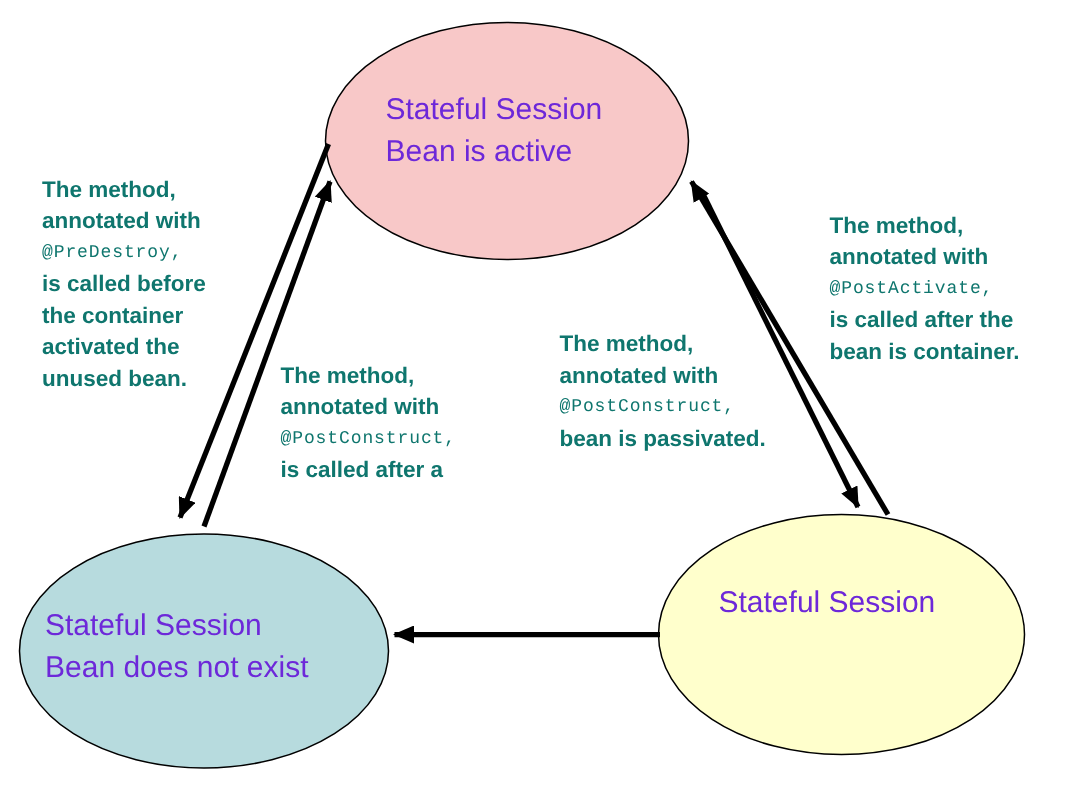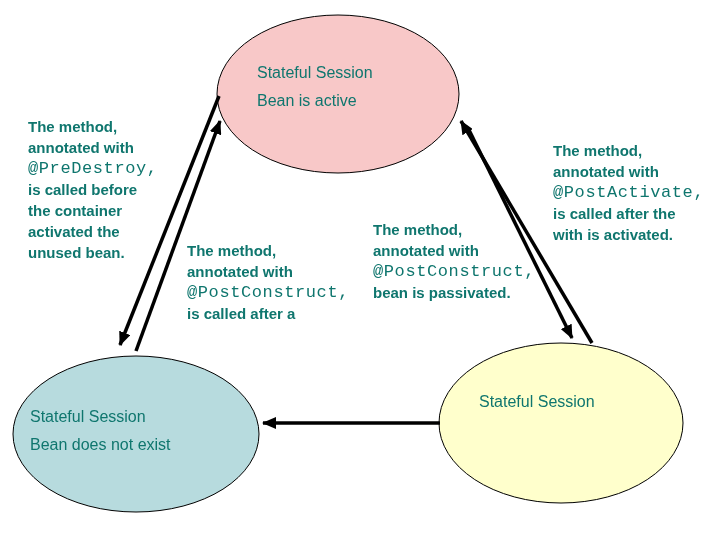--- a/index.html
+++ b/index.html
@@ -30,30 +30,30 @@
     font-family: "Liberation Sans", sans-serif;
     font-weight: bold;
     font-size: 15px;
     line-height: 21px;
     color: #0f766e;
     white-space: nowrap;
   }
   .annotation .mono {
     font-family: "Liberation Mono", monospace;
     font-weight: normal;
-    font-size: 17px;
+    font-size: 12px;
     letter-spacing: 0.6px;
   }
   .state-label {
     position: absolute;
     font-family: "Liberation Sans", sans-serif;
     font-weight: normal;
-    font-size: 16px;
+    font-size: 20px;
     line-height: 28px;
-    color: #0f766e;
+    color: #6d28d9;
     white-space: nowrap;
   }
 </style>
 </head>
 <body>
 
 <div id="stage">
 
   <svg class="canvas" width="720" height="540" viewBox="0 0 720 540">
     <defs>
@@ -109,16 +109,16 @@
     <div>annotated with</div>
     <div class="mono">@PostConstruct,</div>
     <div>bean is passivated.</div>
   </div>
 
   <div class="annotation" style="left:553px; top:140px;">
     <div>The method,</div>
     <div>annotated with</div>
     <div class="mono">@PostActivate,</div>
     <div>is called after the</div>
-    <div>with is activated.</div>
+    <div>bean is container.</div>
   </div>
 
 </div>
 
 </body></html>

